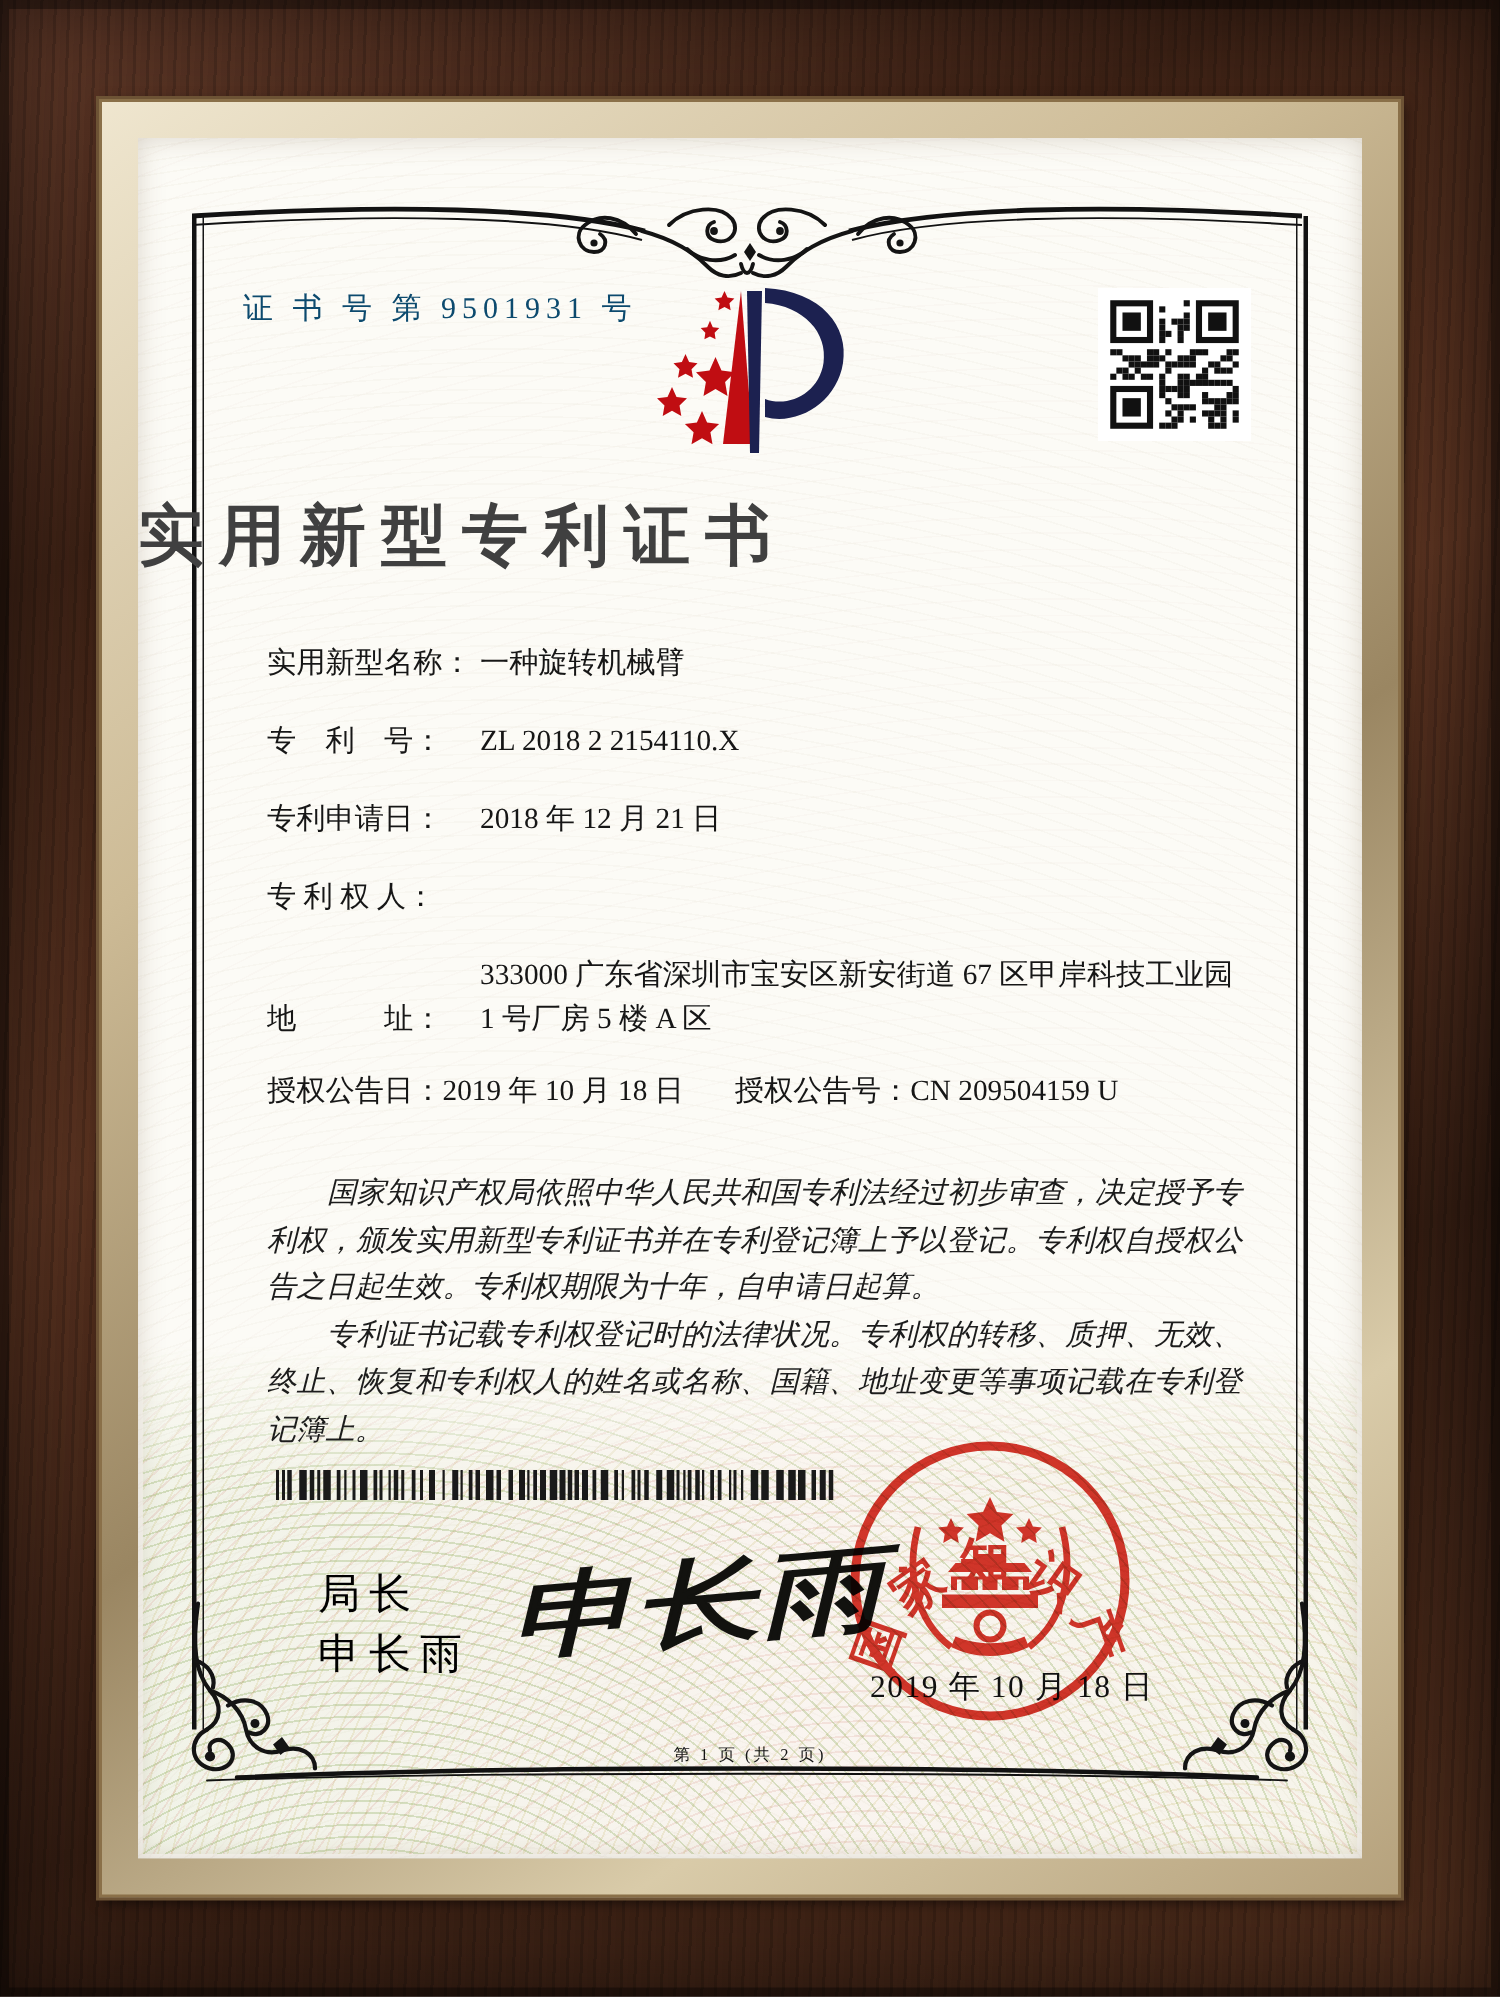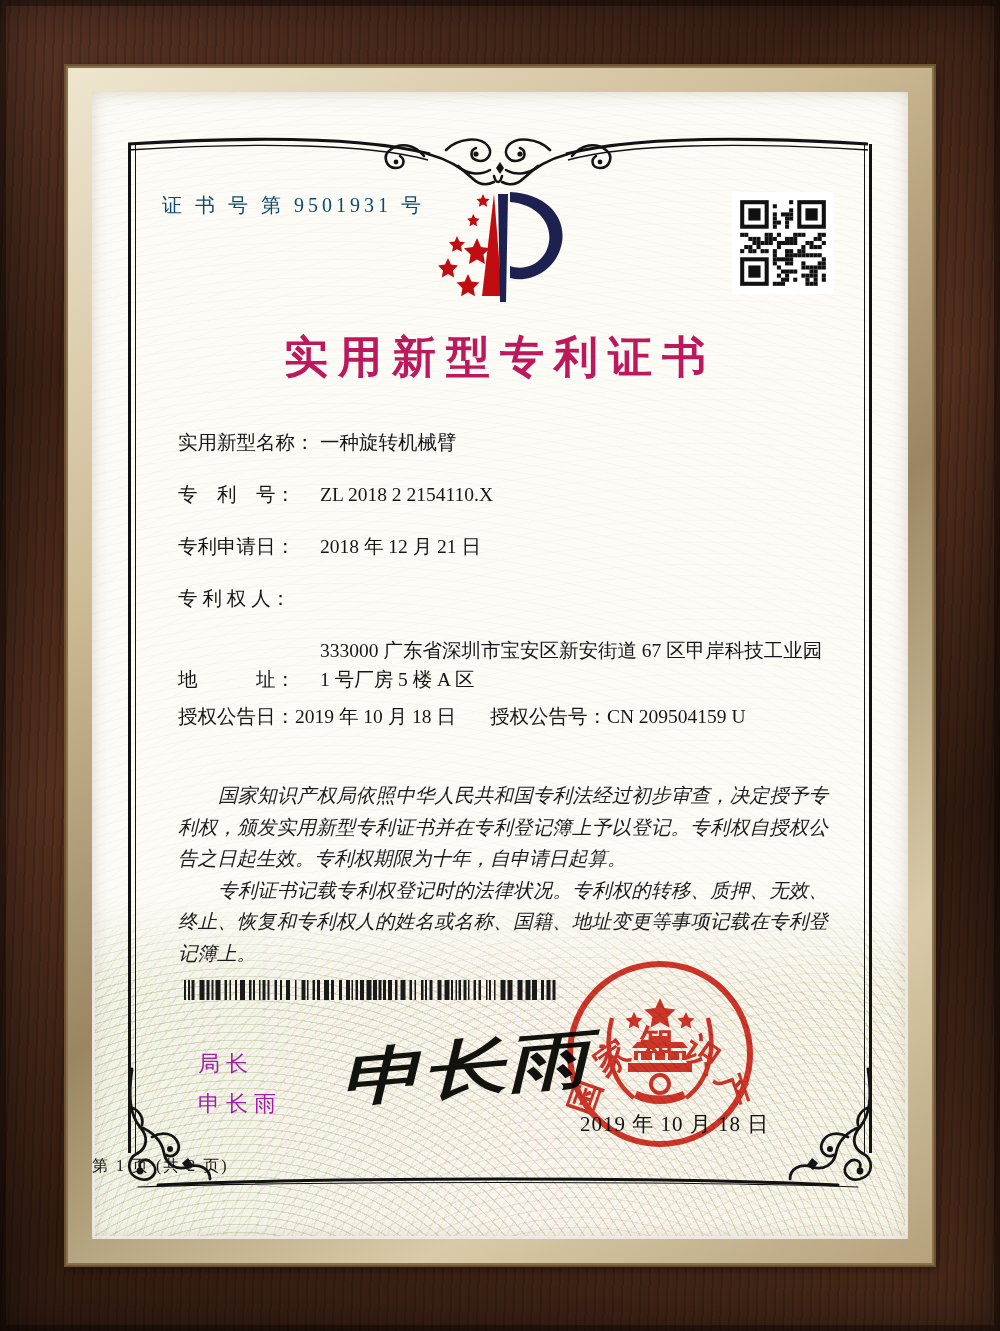--- a/index.html
+++ b/index.html
@@ -45,47 +45,47 @@
   .ornament-top { position:absolute; left:36px; right:36px; top:6px; height:98px; }
   .corner-fl { position:absolute; width:100px; height:120px; bottom:52px; }
   .corner-fl.left { left:26px; }
   .corner-fl.right { right:26px; transform:scaleX(-1); }
   .swoosh { position:absolute; left:36px; right:36px; bottom:46px; height:20px; }
 
   
   .cert-no { position:absolute; left:70px; top:100px; font-size:20px; letter-spacing:4px; color:#0c4a6e; }
   .logo { position:absolute; left:328px; top:92px; width:160px; height:130px; }
   .qr { position:absolute; left:640px; top:100px; width:102px; height:102px; background:#fff; }
-  .title { position:absolute; left:0; right:0; top:236px; text-align:center;
-    font-size:44px; font-weight:700; letter-spacing:10px; color:#be185d; }
+  .title { position:absolute; left:0; right:0; top:236px; 
+    font-size:44px; font-weight:700; letter-spacing:10px; color:#404040; }
 
   .fields { position:absolute; left:86px; right:80px; top:336px; font-size:19.5px; color:#161616; }
   .field-row { display:flex; align-items:flex-end; margin-bottom:23px; line-height:29px; }
   .field-label { flex:none; width:142px; white-space:nowrap; }
   .field-value { flex:1; }
-  .grant-row { display:flex; line-height:29px; margin-top:8px; }
+  .grant-row { display:flex; line-height:29px; margin-top:19px; }
   .grant-row .p2 { margin-left:34px; }
   .grant-row span { white-space:nowrap; }
 
   .body-text { position:absolute; left:86px; right:80px; top:688px; font-size:19.5px;
     line-height:31.5px; color:#1c1c1c; text-align:justify; }
   .body-text p { text-indent:2.05em; font-style:italic; font-family:"Liberation Serif","DejaVu Serif",serif; }
 
   .barcode { position:absolute; left:92px; top:888px; width:372px; height:20px; }
 
-  .officer { position:absolute; left:106px; top:952px; font-size:22px; color:#a21caf; line-height:40px; letter-spacing:6px; }
+  .officer { position:absolute; left:120px; top:952px; font-size:28px; color:#000000; line-height:40px; letter-spacing:6px; }
   .signature { position:absolute; left:218px; top:920px; width:310px; height:120px; color:#10100e; }
 
   .seal-date { position:absolute; left:488px; top:1018px; width:270px; font-size:21px;
     letter-spacing:1px; color:#111; z-index:1; }
   .seal { position:absolute; left:470px; top:864px; width:196px; height:196px; z-index:2;
     opacity:.93; mix-blend-mode:multiply; }
 
-  .footer { position:absolute; left:0; right:0; bottom:62px; 
-    font-size:16px; color:#141414; letter-spacing:2px; z-index:1; }
+  .footer { position:absolute; left:0; right:0; bottom:62px; text-align:center;
+    font-size:11px; color:#141414; letter-spacing:2px; z-index:1; }
 </style>
 </head>
 <body>
 
 <div class="frame"></div>
 <div class="liner"></div>
 
 <div class="paper">
   <div class="guilloche"></div>
 

